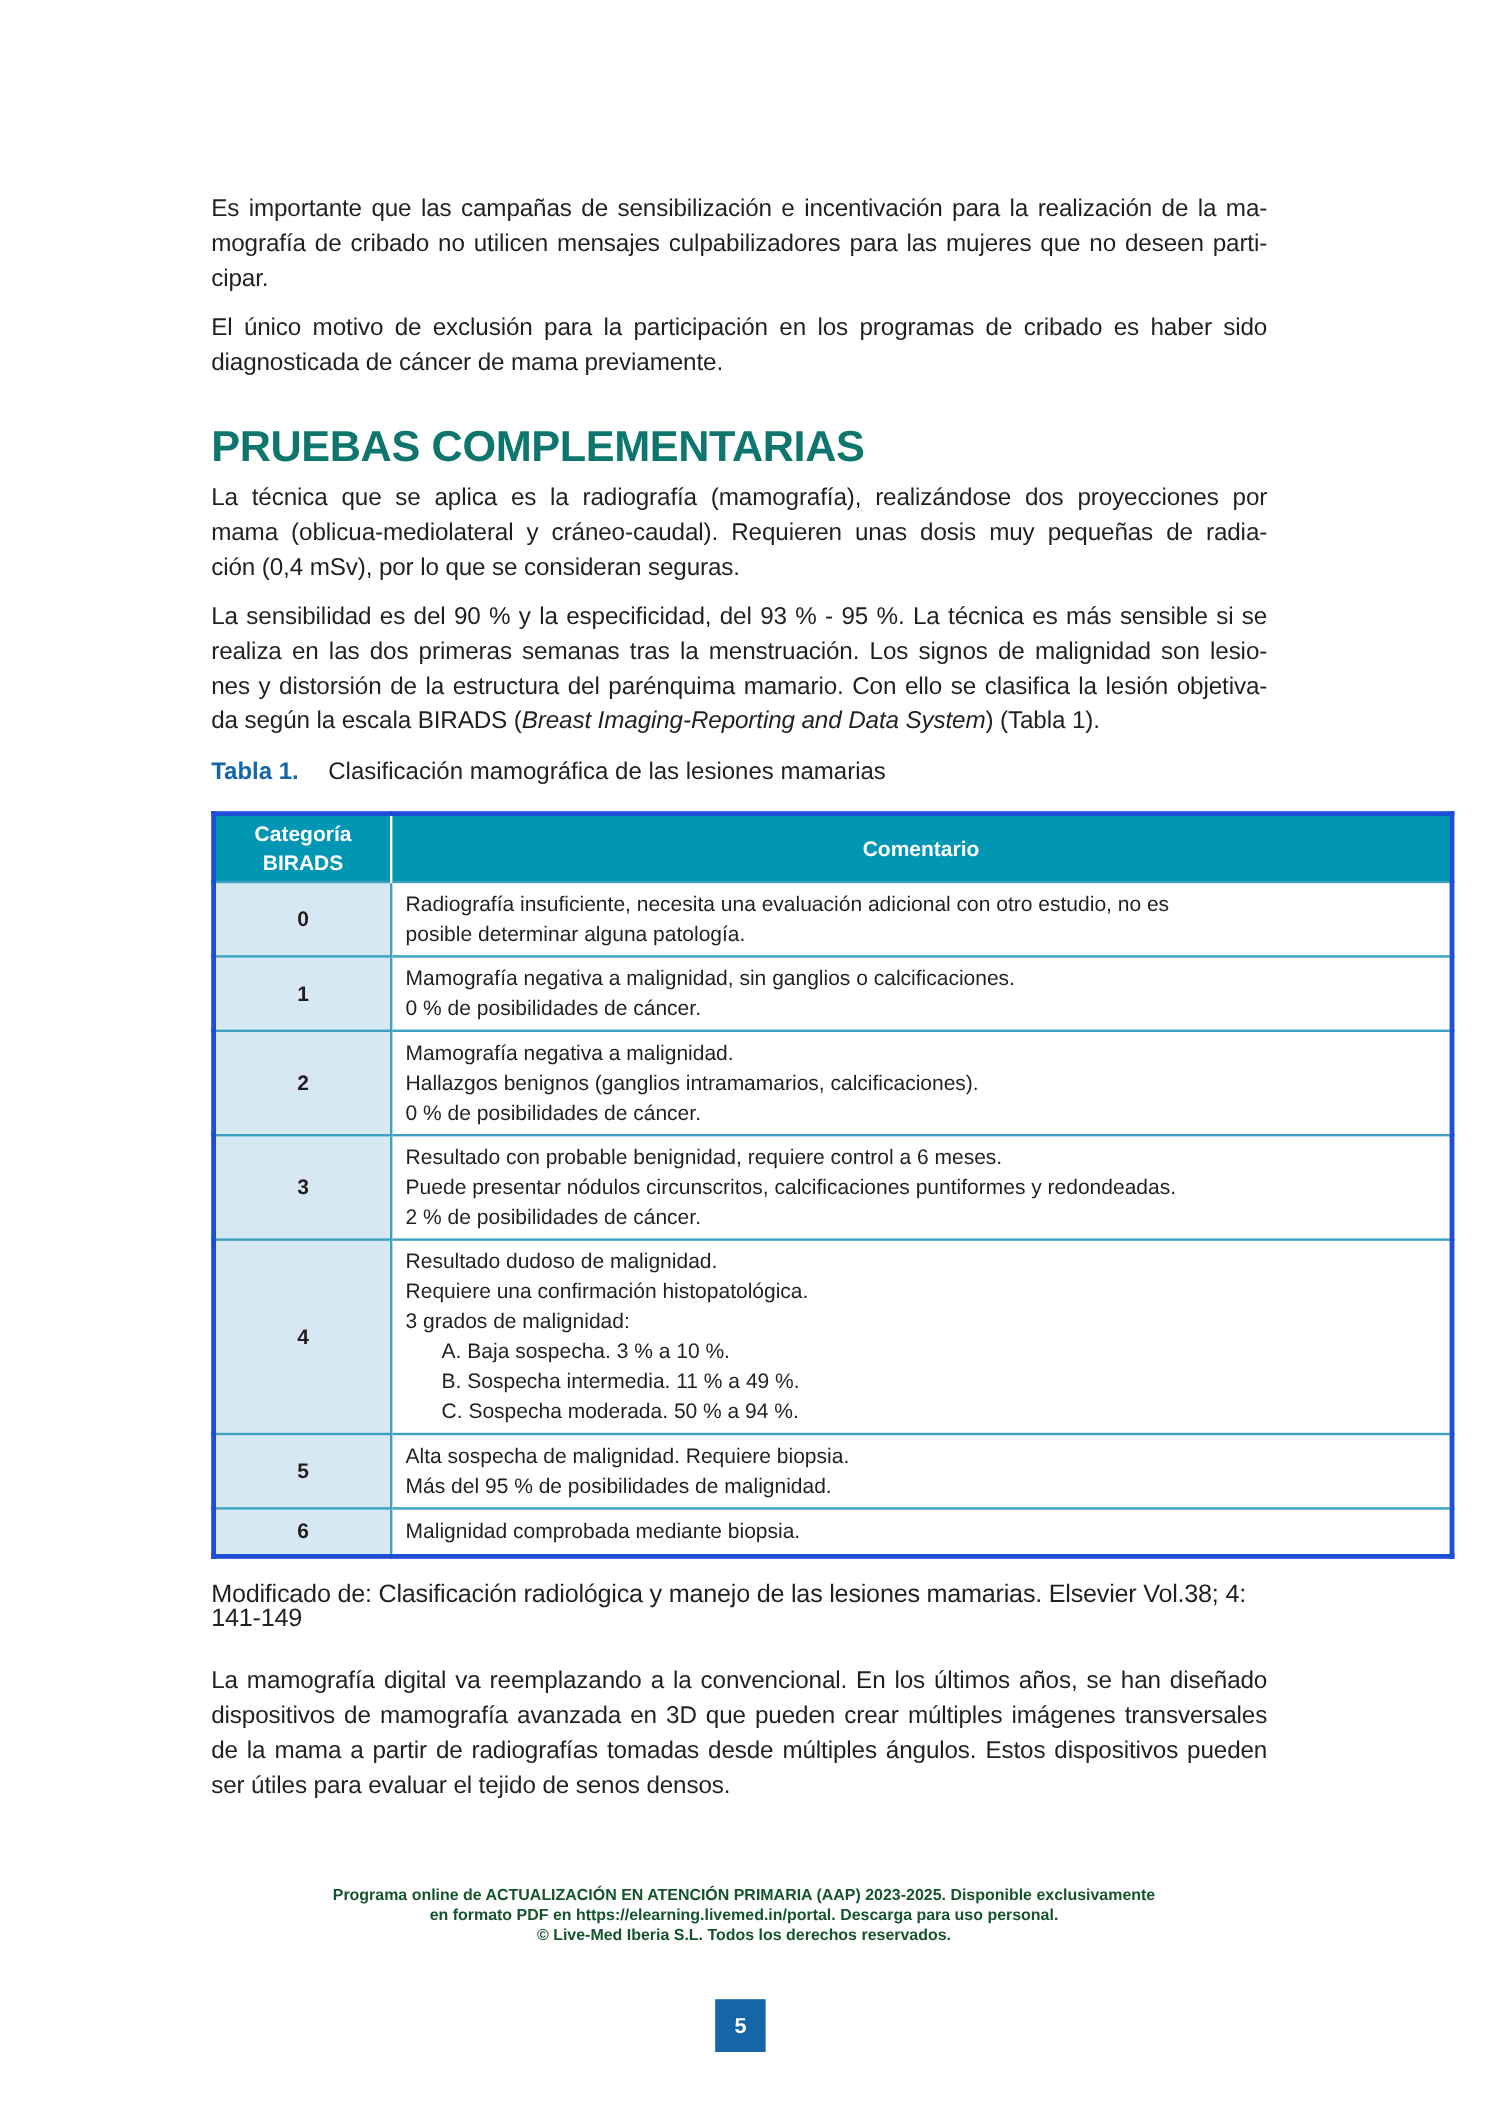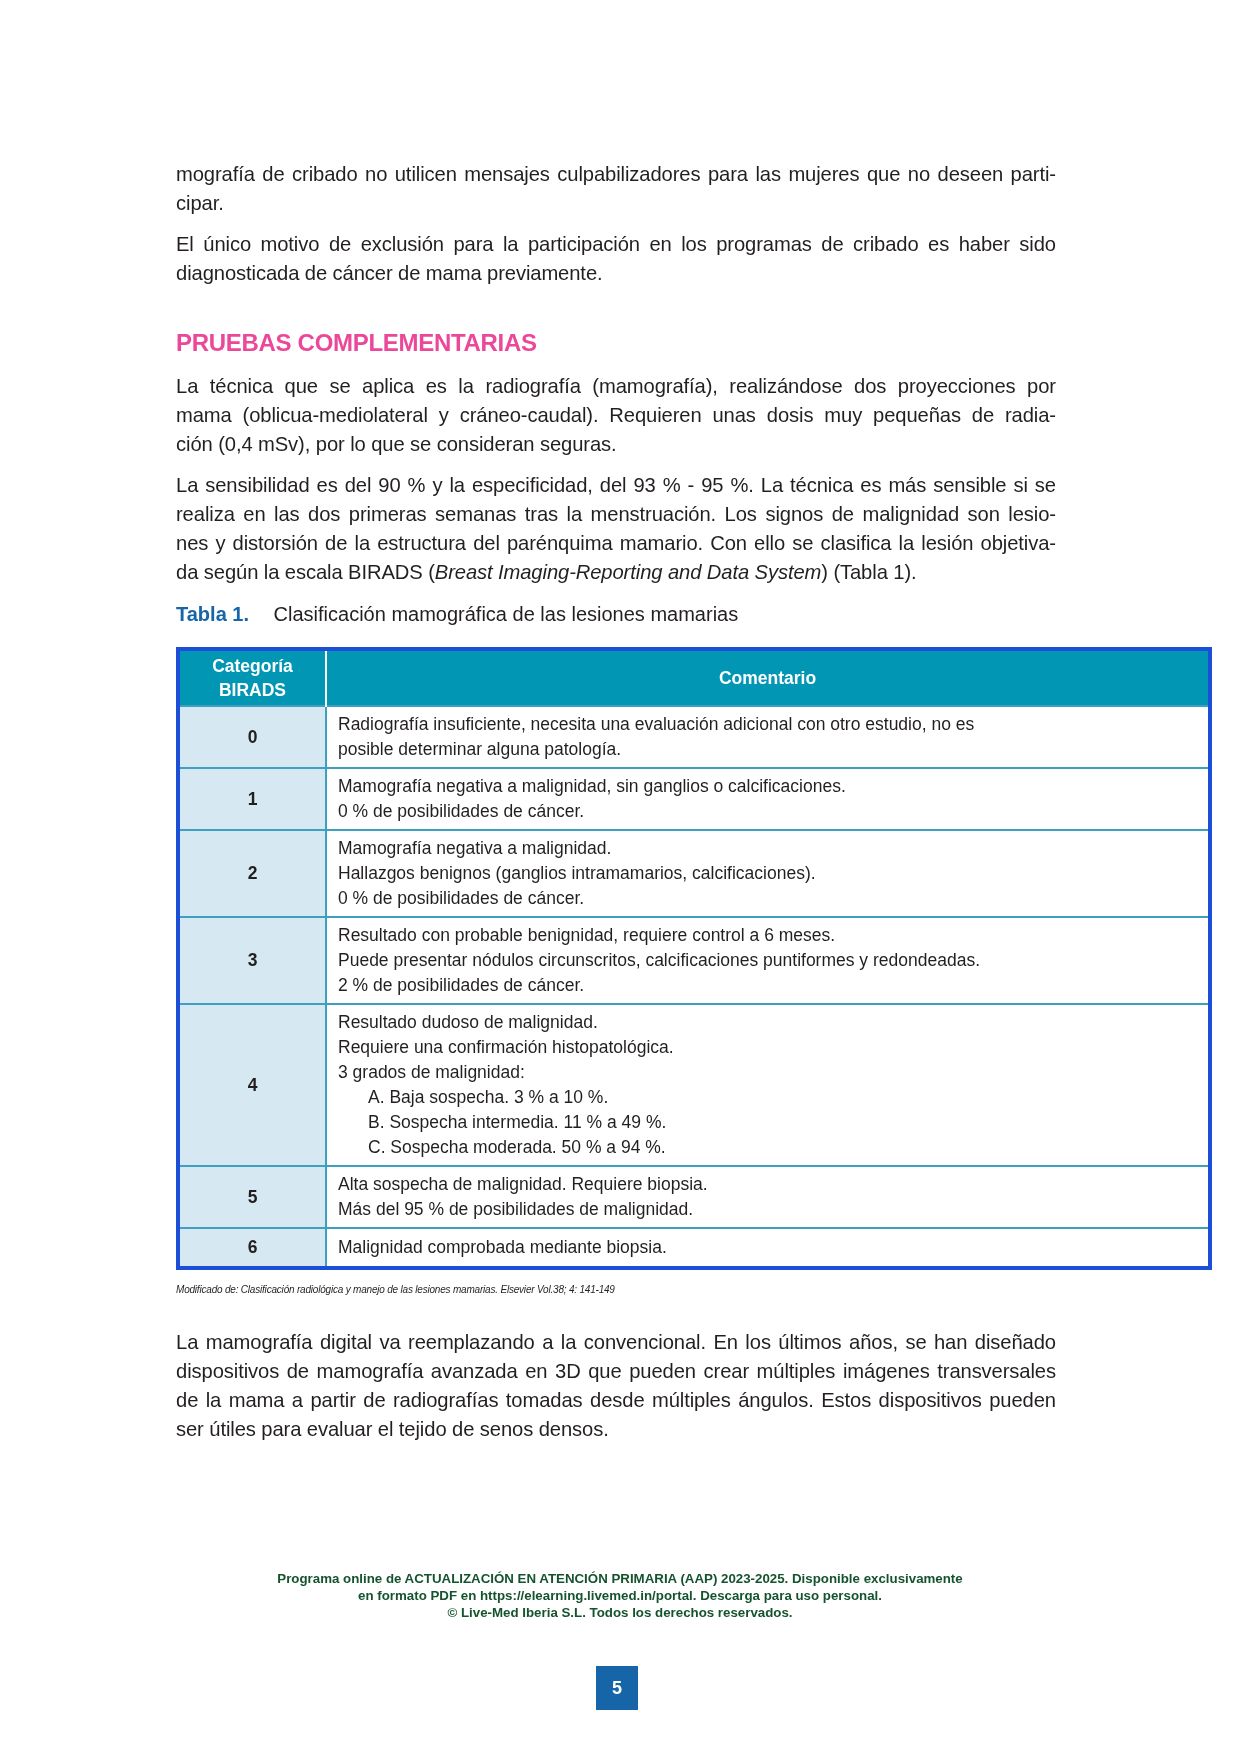--- a/index.html
+++ b/index.html
@@ -3,46 +3,47 @@
   <meta charset="utf-8">
   <style>
     html, body { margin: 0; padding: 0; background: #ffffff; }
     body { width: 1240px; height: 1754px; position: relative; overflow: hidden;
            font-family: "Liberation Sans", sans-serif; color: #231f20; }
     .page { position: absolute; left: 176px; top: 160px; width: 880px; }
     p.body { font-size: 20.2px; line-height: 29px; margin: 0 0 12px 0;
              text-align: justify; letter-spacing: -0.1px; }
     p.body .ln { display: block; text-align: justify; text-align-last: justify; }
     p.body .ln.last { text-align-last: left; }
-    h2.section { font-size: 24px; font-weight: bold; color: #ec4899; margin: 38px 0 12px 0;
+    h2.section { font-size: 36px; font-weight: bold; color: #0f766e; margin: 38px 0 12px 0;
                  letter-spacing: -0.3px; line-height: 34px; }
     .caption { font-size: 20px; margin: 14px 0 20px 0; line-height: 26px; }
     .caption .label { color: #1565a8; font-weight: bold; margin-right: 19px; }
     table.birads { width: 1036px; border-collapse: collapse; border: 4px solid #1d4ed8; }
     table.birads th { background: #0096b4; color: #ffffff; font-weight: bold; font-size: 17.5px;
                       line-height: 24px; padding: 3px 6px; text-align: center; border-right: 2px solid #ffffff; }
     table.birads th:last-child { border-right: none; }
     table.birads td { border-top: 2px solid #3ea0c0; font-size: 17.5px; line-height: 25px; vertical-align: middle; }
     td.cat { width: 145px; background: #d6e9f2; text-align: center; font-weight: bold; border-right: 2px solid #3ea0c0; padding: 6px 0; }
     td.com { padding: 5px 0 5px 11px; }
     td.com .line { display: block; }
     td.com .line.indent { padding-left: 30px; }
-    .source { font-size: 10px; margin: 10px 0 28px 0; line-height: 20px; letter-spacing: -0.2px; font-style: italic; }
+    .source { font-size: 21px; margin: 20px 0 28px 0; line-height: 20px; letter-spacing: -0.2px; }
     .footer { position: absolute; left: 0; width: 1240px; top: 1570px; text-align: center;
               font-size: 13.3px; font-weight: bold; color: #14532d; line-height: 17px; }
     .page-num { position: absolute; left: 596px; top: 1666px; width: 42px; height: 44px;
                 background: #1565a8; color: #ffffff; font-weight: bold; font-size: 18px;
                 display: flex; align-items: center; justify-content: center; }
   </style>
 </head>
 <body>
 
 <div class="page">
 
   <p class="body">
+    <span class="ln">Es importante que las campañas de sensibilización e incentivación para la realización de la ma-</span>
     <span class="ln">mografía de cribado no utilicen mensajes culpabilizadores para las mujeres que no deseen parti-</span>
     <span class="ln last">cipar.</span>
   </p>
 
   <p class="body">
     <span class="ln">El único motivo de exclusión para la participación en los programas de cribado es haber sido</span>
     <span class="ln last">diagnosticada de cáncer de mama previamente.</span>
   </p>
 
   <h2 class="section">PRUEBAS COMPLEMENTARIAS</h2>

